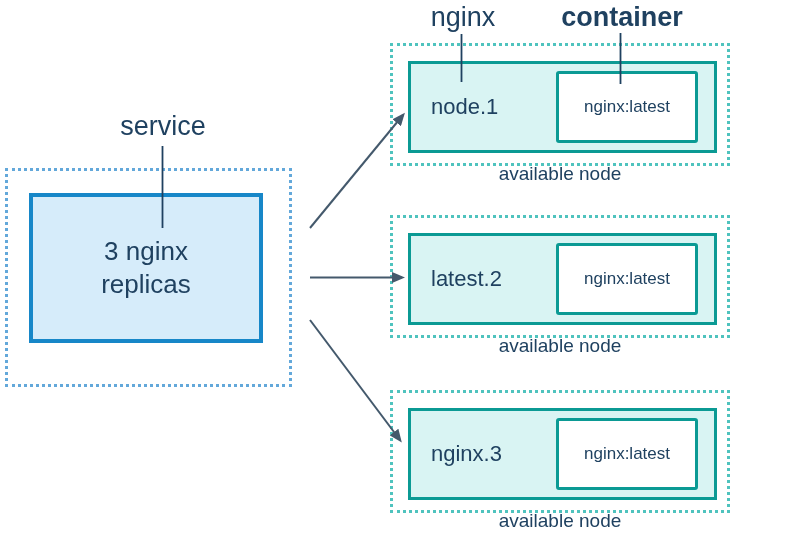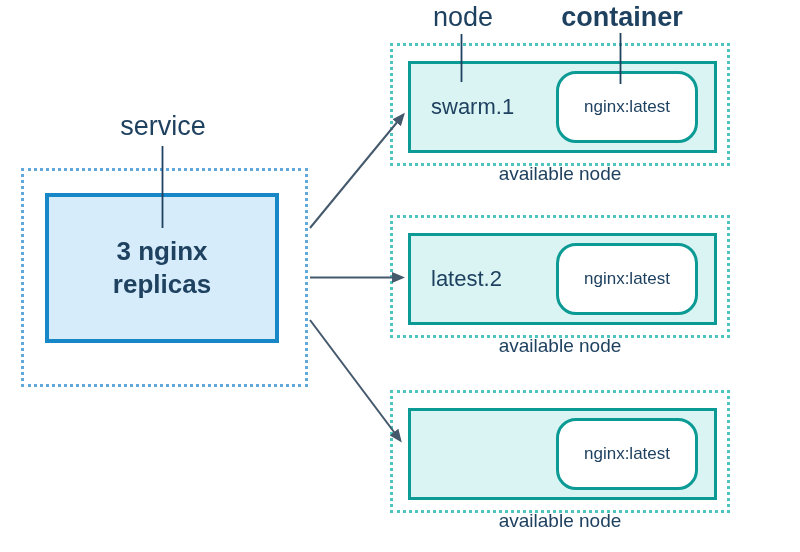--- a/index.html
+++ b/index.html
@@ -20,22 +20,22 @@
   .diagram-label{
     position:absolute;transform:translateX(-50%);
     font-size:27px;font-weight:400;color:var(--text);white-space:nowrap;
   }
   .service-label{left:163px;top:111px;}
   .task-label{left:463px;top:2px;}
   .container-label{left:622px;top:2px;font-weight:bold;}
 
   
   .manager{
-    position:absolute;left:21px;top:168px;width:287px;height:219px;
-    border:3px dotted var(--blue-dotted);box-sizing:border-box;font-weight:bold;
+    position:absolute;left:5px;top:168px;width:287px;height:219px;
+    border:3px dotted var(--blue-dotted);box-sizing:border-box;
   }
   .service-box{
     position:absolute;left:21px;top:22px;width:234px;height:150px;
     border:4px solid var(--blue-border);box-sizing:border-box;
     background:var(--blue-fill);
     display:flex;align-items:center;justify-content:center;
   }
   .service-box-title{
     width:160px;text-align:center;font-size:26px;line-height:33px;color:var(--text);
   }
@@ -56,21 +56,21 @@
     position:absolute;left:15px;top:15px;width:309px;height:92px;
     border:3px solid var(--teal-border);box-sizing:border-box;
     background:var(--teal-fill);
   }
   .task-name{
     position:absolute;left:20px;top:50%;transform:translateY(-50%);
     font-size:22px;color:var(--text);white-space:nowrap;
   }
   .container-box{
     position:absolute;left:145px;top:7px;width:142px;height:72px;
-    border:3px solid var(--teal-border);border-radius:20px;box-sizing:border-box;
+    border:3px solid var(--teal-border);border-radius:3px;box-sizing:border-box;
     background:#ffffff;display:flex;align-items:center;justify-content:center;
   }
   .container-image{
     font-size:17px;color:var(--text);white-space:nowrap;
   }
   .node-caption{
     position:absolute;left:0;right:0;top:100%;text-align:center;
     font-size:19px;color:var(--text);
   }
 
@@ -79,51 +79,52 @@
   .pointer-line{stroke:var(--text);stroke-width:1.8;}
   .arrow-line{stroke:var(--arrow);stroke-width:2;}
   .arrow-head{fill:var(--arrow);}
 </style>
 </head>
 <body>
 
 <div class="canvas">
 
   <div class="diagram-label service-label">service</div>
-  <div class="diagram-label task-label">node</div>
+  <div class="diagram-label task-label">nginx</div>
   <div class="diagram-label container-label">container</div>
 
   <div class="manager">
     <div class="service-box">
       <div class="service-box-title">3 nginx replicas</div>
     </div>
   </div>
 
   <div class="node n1">
     <div class="task-box">
-      <span class="task-name">swarm.1</span>
+      <span class="task-name">node.1</span>
       <div class="container-box">
         <span class="container-image">nginx:latest</span>
       </div>
     </div>
     <div class="node-caption">available node</div>
   </div>
 
   <div class="node n2">
     <div class="task-box">
       <span class="task-name">latest.2</span>
       <div class="container-box">
         <span class="container-image">nginx:latest</span>
       </div>
     </div>
     <div class="node-caption">available node</div>
   </div>
 
   <div class="node n3">
     <div class="task-box">
+      <span class="task-name">nginx.3</span>
       <div class="container-box">
         <span class="container-image">nginx:latest</span>
       </div>
     </div>
     <div class="node-caption">available node</div>
   </div>
 
   <svg class="overlay" viewBox="0 0 800 552" xmlns="http://www.w3.org/2000/svg">
     <defs>
       <marker id="ah" markerUnits="userSpaceOnUse" markerWidth="13" markerHeight="11" refX="10" refY="5.5" orient="auto">

